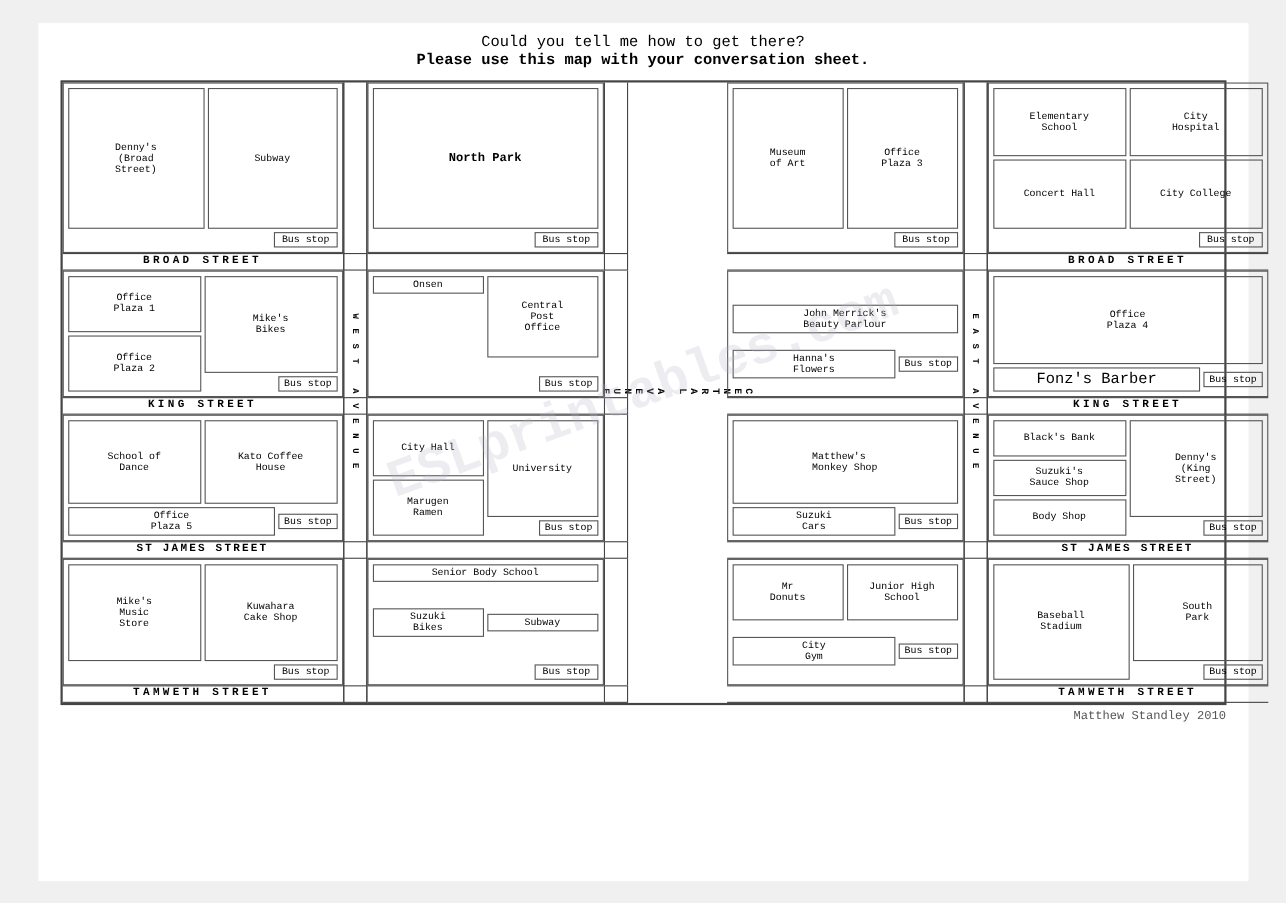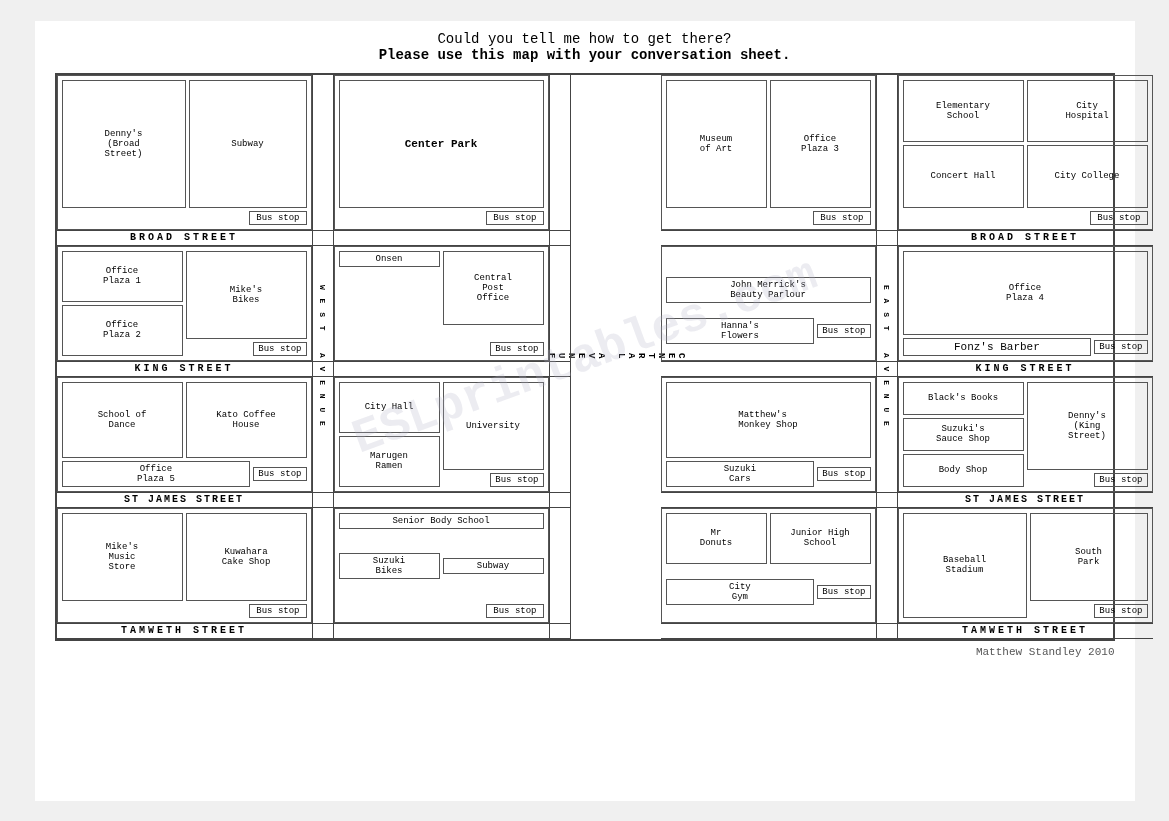--- a/index.html
+++ b/index.html
@@ -71,21 +71,21 @@
           <div style="display:flex; justify-content:flex-end;">
             <div style="border:1px solid #555; font-size:9px; padding:1px 6px;">Bus stop</div>
           </div>
         </div>
       </div>
 
       <div style="border-left:1px solid #444; border-right:1px solid #444; grid-row:1; grid-column:2;"></div>
 
       <div style="border:1px solid #555; padding:4px; grid-row:1; grid-column:3;">
         <div style="display:flex; flex-direction:column; height:100%; gap:3px;">
-          <div style="flex:1; display:flex; align-items:center; justify-content:center; border:1px solid #555; font-size:11px; font-weight:bold;">Center Park</div>
+          <div style="flex:1; display:flex; align-items:center; justify-content:center; border:1px solid #555; font-size:11px; font-weight:bold;">North Park</div>
           <div style="display:flex; justify-content:flex-end;">
             <div style="border:1px solid #555; font-size:9px; padding:1px 6px;">Bus stop</div>
           </div>
         </div>
       </div>
 
       <div style="border-left:1px solid #444; border-right:1px solid #444; grid-row:1; grid-column:4;"></div>
 
       <div style="grid-row:1/9; grid-column:5; border-left:0px; display:flex; flex-direction:column; align-items:center; justify-content:center; font-size:9px; letter-spacing:1px; font-weight:bold; writing-mode:vertical-rl; padding:5px;">C<br>E<br>N<br>T<br>R<br>A<br>L<br><br>A<br>V<br>E<br>N<br>U<br>E</div>
 
@@ -173,21 +173,21 @@
       </div>
 
       <div style="border-left:1px solid #444; border-right:1px solid #444; grid-row:3; grid-column:7;"></div>
 
       <div style="border:1px solid #555; padding:4px; grid-row:3; grid-column:8;">
         <div style="display:flex; flex-direction:column; height:100%; gap:3px;">
           <div style="display:flex; gap:3px; flex:1;">
             <div style="border:1px solid #555; font-size:9px; padding:2px; text-align:center; flex:1; display:flex; align-items:center; justify-content:center;">Office<br>Plaza 4</div>
           </div>
           <div style="display:flex; justify-content:space-between; align-items:center; gap:3px;">
-            <div style="border:1px solid #555; font-size:11px; padding:2px; text-align:center; flex:1; display:flex; align-items:center; justify-content:center;">Fonz's Barber</div>
+            <div style="border:1px solid #555; font-size:14px; padding:2px; text-align:center; flex:1; display:flex; align-items:center; justify-content:center;">Fonz's Barber</div>
             <div style="border:1px solid #555; font-size:9px; padding:1px 4px;">Bus stop</div>
           </div>
         </div>
       </div>
 
       <div style="grid-row:4; grid-column:1; border-top:1px solid #444; border-bottom:1px solid #444; display:flex; align-items:center; justify-content:center; font-size:10px; letter-spacing:3px; font-weight:bold;">KING   STREET</div>
       <div style="grid-row:4; grid-column:2; border-left:1px solid #444; border-right:1px solid #444; border-top:1px solid #444; border-bottom:1px solid #444;"></div>
       <div style="grid-row:4; grid-column:3; border-top:1px solid #444; border-bottom:1px solid #444;"></div>
       <div style="grid-row:4; grid-column:4; border-left:1px solid #444; border-right:1px solid #444; border-top:1px solid #444; border-bottom:1px solid #444;"></div>
       <div style="grid-row:4; grid-column:6; border-top:1px solid #444; border-bottom:1px solid #444;"></div>
@@ -235,21 +235,21 @@
           </div>
         </div>
       </div>
 
       <div style="border-left:1px solid #444; border-right:1px solid #444; grid-row:5; grid-column:7;"></div>
 
       <div style="border:1px solid #555; padding:4px; grid-row:5; grid-column:8;">
         <div style="display:flex; flex-direction:column; height:100%; gap:3px;">
           <div style="display:flex; gap:3px; flex:1;">
             <div style="display:flex; flex-direction:column; gap:3px; flex:1;">
-              <div style="border:1px solid #555; font-size:9px; padding:2px; text-align:center; flex:1; display:flex; align-items:center; justify-content:center;">Black's Books</div>
+              <div style="border:1px solid #555; font-size:9px; padding:2px; text-align:center; flex:1; display:flex; align-items:center; justify-content:center;">Black's Bank</div>
               <div style="border:1px solid #555; font-size:9px; padding:2px; text-align:center; flex:1; display:flex; align-items:center; justify-content:center;">Suzuki's<br>Sauce Shop</div>
               <div style="border:1px solid #555; font-size:9px; padding:2px; text-align:center; flex:1; display:flex; align-items:center; justify-content:center;">Body Shop</div>
             </div>
             <div style="display:flex; flex-direction:column; gap:3px; flex:1; justify-content:space-between;">
               <div style="border:1px solid #555; font-size:9px; padding:2px; text-align:center; flex:1; display:flex; align-items:center; justify-content:center;">Denny's<br>(King<br>Street)</div>
               <div style="border:1px solid #555; font-size:9px; padding:1px 4px; align-self:flex-end;">Bus stop</div>
             </div>
           </div>
         </div>
       </div>

